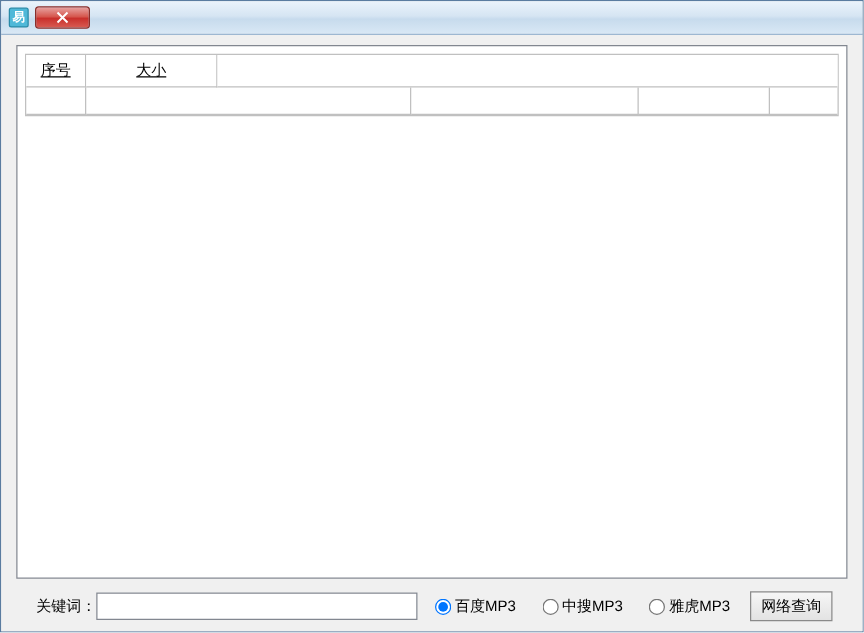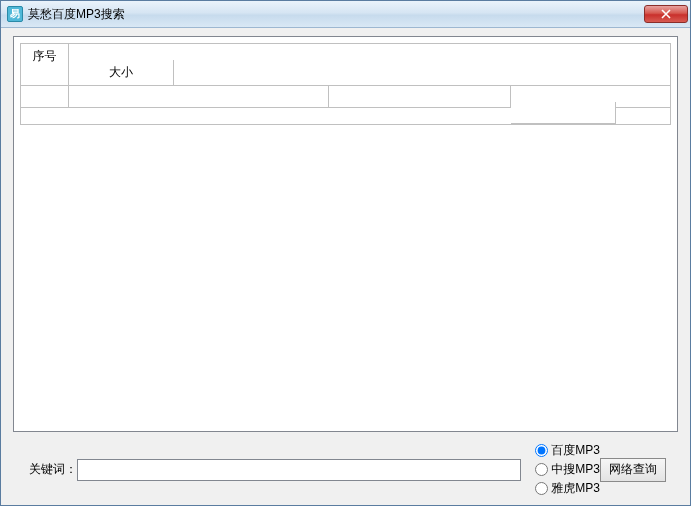--- a/index.html
+++ b/index.html
@@ -55,59 +55,59 @@
   flex: 1;
   border: 1px solid #828790;
   background: #fff;
   padding: 6px;
   display: flex; flex-direction: column;
 }
 .grid {
   border: 1px solid #c0c0c0;
   background: #fff;
 }
-.grid-header { display: flex; }
+.grid-header { display: flex; text-decoration: underline; }
 .grid-header .col {
   border-right: 1px solid #c0c0c0;
   border-bottom: 1px solid #c0c0c0;
   padding: 4px 6px;
   text-align: center;
   background: #fff;
 }
 .grid-body { display: flex; }
 .grid-body .col {
   border-right: 1px solid #c0c0c0;
   border-bottom: 1px solid #c0c0c0;
   height: 22px;
 }
 .c-seq { width: 48px; }
 .c-name { width: 260px; }
 .c-artist { width: 182px; }
-.c-size { width: 105px; margin-top: 16px; }
+.c-size { width: 105px; }
 .c-last { flex: 1; border-right: none !important; }
 .grid-rest { flex: 1; }
 
 .bottom {
   padding: 10px 4px 2px 4px;
   display: flex; align-items: center;
 }
 .kw-label { width: 60px; padding-left: 12px; }
 .kw-input {
   flex: 1;
   height: 22px;
   border: 1px solid #828790;
   background: #fff;
   padding: 2px 4px;
   font: inherit;
   margin-right: 14px;
 }
 .radios {
-  display: flex; flex-direction: column;
-  gap: 2px;
-  margin-right: 0;
+  display: flex; flex-direction: row;
+  gap: 21px;
+  margin-right: 16px;
 }
 .radios label { display: flex; align-items: center; gap: 3px; cursor: pointer; }
 .radios input { margin: 0; }
 .query-btn {
   width: 66px; height: 24px;
   background: linear-gradient(#f6f6f6, #e3e3e3);
   border: 1px solid #8a8a8a;
   cursor: pointer;
   font: inherit;
   margin-right: 8px;
@@ -122,21 +122,20 @@
 }
 .watermark .wm1 { color: rgba(100,140,200,0.55); font-size: 15px; letter-spacing: 1px; }
 .watermark .wm2 { color: rgba(80,80,80,0.55); font-size: 13px; }
 </style>
 </head>
 <body>
 
 <div class="window">
   <div class="titlebar">
     <div class="app-icon">易</div>
-    <div class="title">莫愁百度MP3搜索</div>
     <div class="close-btn">
       <svg viewBox="0 0 10 10">
         <path d="M1 1 L9 9 M9 1 L1 9" stroke="#fff" stroke-width="1.6"></path>
       </svg>
     </div>
   </div>
 
   <div class="client">
     <div class="grid-panel">
       <div class="grid">

